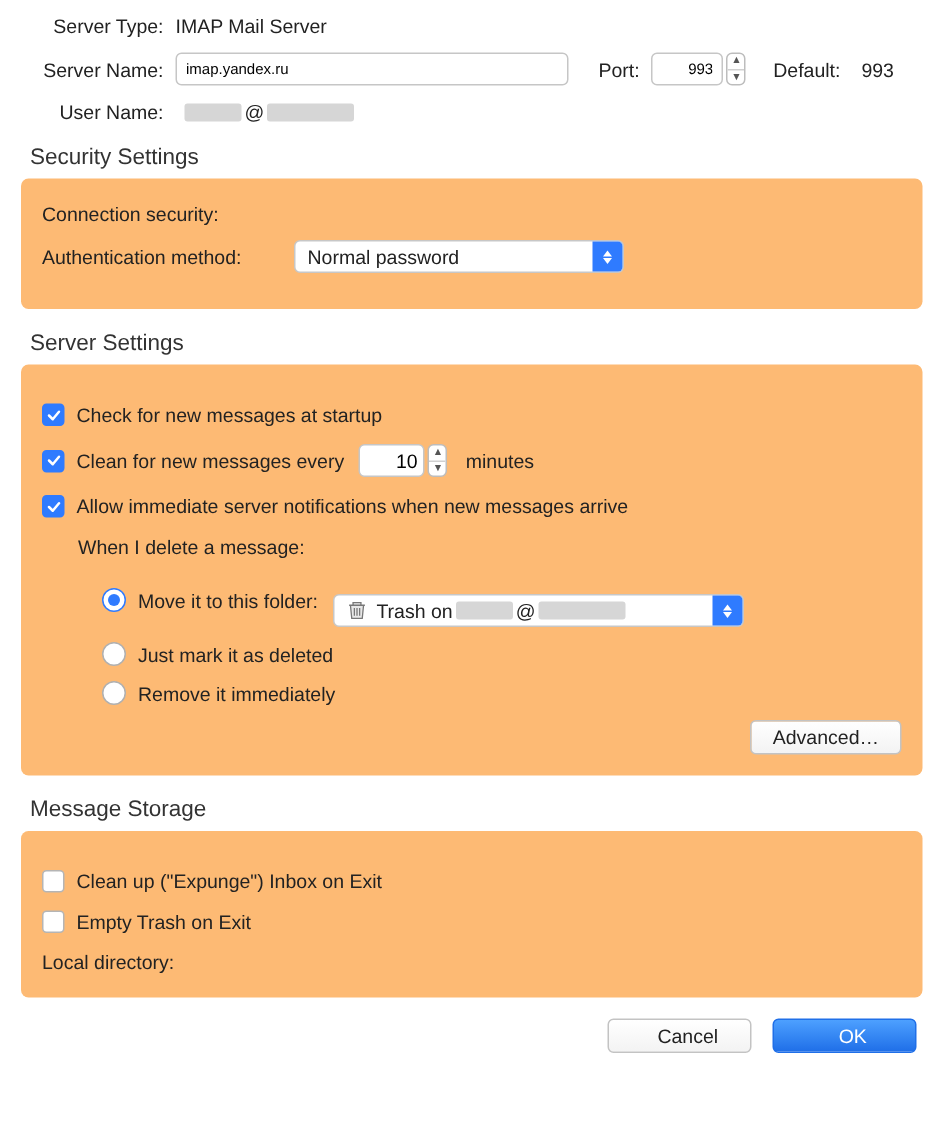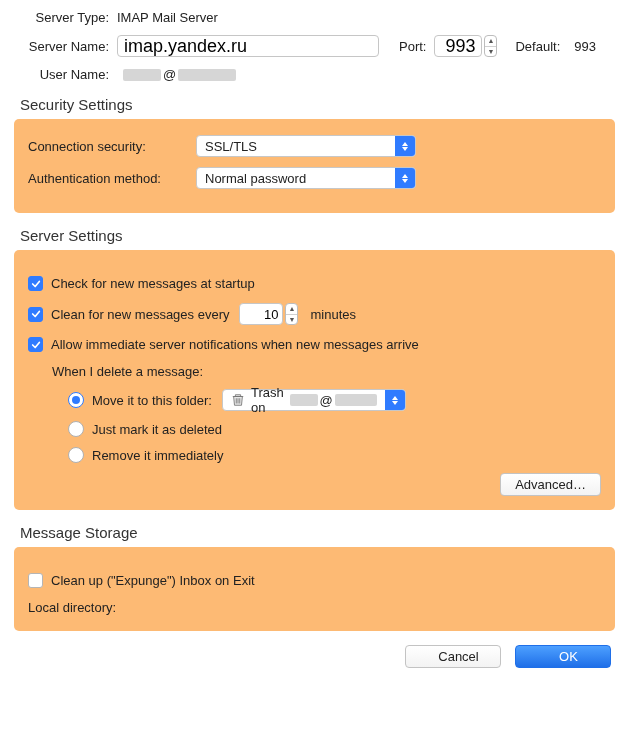--- a/index.html
+++ b/index.html
@@ -13,21 +13,21 @@
     background: #fff;
   }
   .toprow { display: flex; align-items: center; margin-bottom: 10px; gap: 8px; }
   .toprow .lbl { width: 95px; text-align: right; }
   .val-static { color: #222; }
   input[type=text].field {
     height: 22px;
     border: 1px solid #c6c6c6;
     border-radius: 4px;
     padding: 0 6px;
-    font-size: 18px;
+    font-size: 10px;
     background: #fff;
   }
   .server-name { width: 262px; }
   .port-lbl { margin-left: 12px; }
   .port-wrap { display:flex; align-items:center; }
   .port-field { width: 48px; text-align: right; }
   .stepper {
     width: 13px; height: 22px; display:flex; flex-direction:column;
     border:1px solid #bdbdbd; border-radius:4px; margin-left:2px; overflow:hidden;
     background:#fff;
@@ -77,21 +77,21 @@
   .select.disabled .sel-btn{ background:#dcdcdc; }
   .sel-btn .tri-up, .sel-btn .tri-down{
     width:0;height:0;border-left:3px solid transparent;border-right:3px solid transparent;
   }
   .sel-btn .tri-up{ border-bottom:4px solid #fff; }
   .sel-btn .tri-down{ border-top:4px solid #fff; }
   .select.disabled .sel-btn .tri-up{ border-bottom-color:#888;}
   .select.disabled .sel-btn .tri-down{ border-top-color:#888;}
   .sel-conn { width: 220px; }
   .sel-auth { width: 220px; }
-  .sel-trash { width: 184px; display:flex; align-items:center; }
+  .sel-trash { width: 274px; display:flex; align-items:center;margin-top:14px; }
   .sel-store { width: 260px; }
 
   .chk-row { display:flex; align-items:center; margin: 12px 0; }
   .chk {
     width:15px; height:15px; border-radius:3px;
     border:1px solid #b5b5b5; background:#fff; margin-right:8px;
     display:flex; align-items:center; justify-content:center;
     flex-shrink:0;
   }
   .chk.checked{
@@ -180,27 +180,20 @@
     <span class="blurred blur-a"></span>
     <span>@</span>
     <span class="blurred blur-b"></span>
   </div>
 </div>
 
 <div class="section-title">Security Settings</div>
 <div class="panel">
   <div class="form-row">
     <span class="flabel">Connection security:</span>
-    <div class="select sel-conn">
-      <span>SSL/TLS</span>
-      <div class="sel-btn">
-          <span class="tri-up"></span>
-          <span class="tri-down"></span>
-        </div>
-    </div>
   </div>
   <div class="form-row">
     <span class="flabel">Authentication method:</span>
     <div class="select sel-auth">
       <span>Normal password</span>
       <div class="sel-btn">
           <span class="tri-up"></span>
           <span class="tri-down"></span>
         </div>
     </div>
@@ -285,20 +278,26 @@
 <div class="section-title">Message Storage</div>
 <div class="panel">
 
   <div class="chk-row">
     <div class="chk">
       
     </div>
     <span>Clean up ("Expunge") Inbox on Exit</span>
   </div>
 
+  <div class="chk-row">
+    <div class="chk">
+      
+    </div>
+    <span>Empty Trash on Exit</span>
+  </div>
 
 
   <div class="local-dir">Local directory:</div>
 </div>
 
 <div class="footer">
   <div class="btn wide">Cancel</div>
   <div class="btn wide primary">OK</div>
 </div>
 

